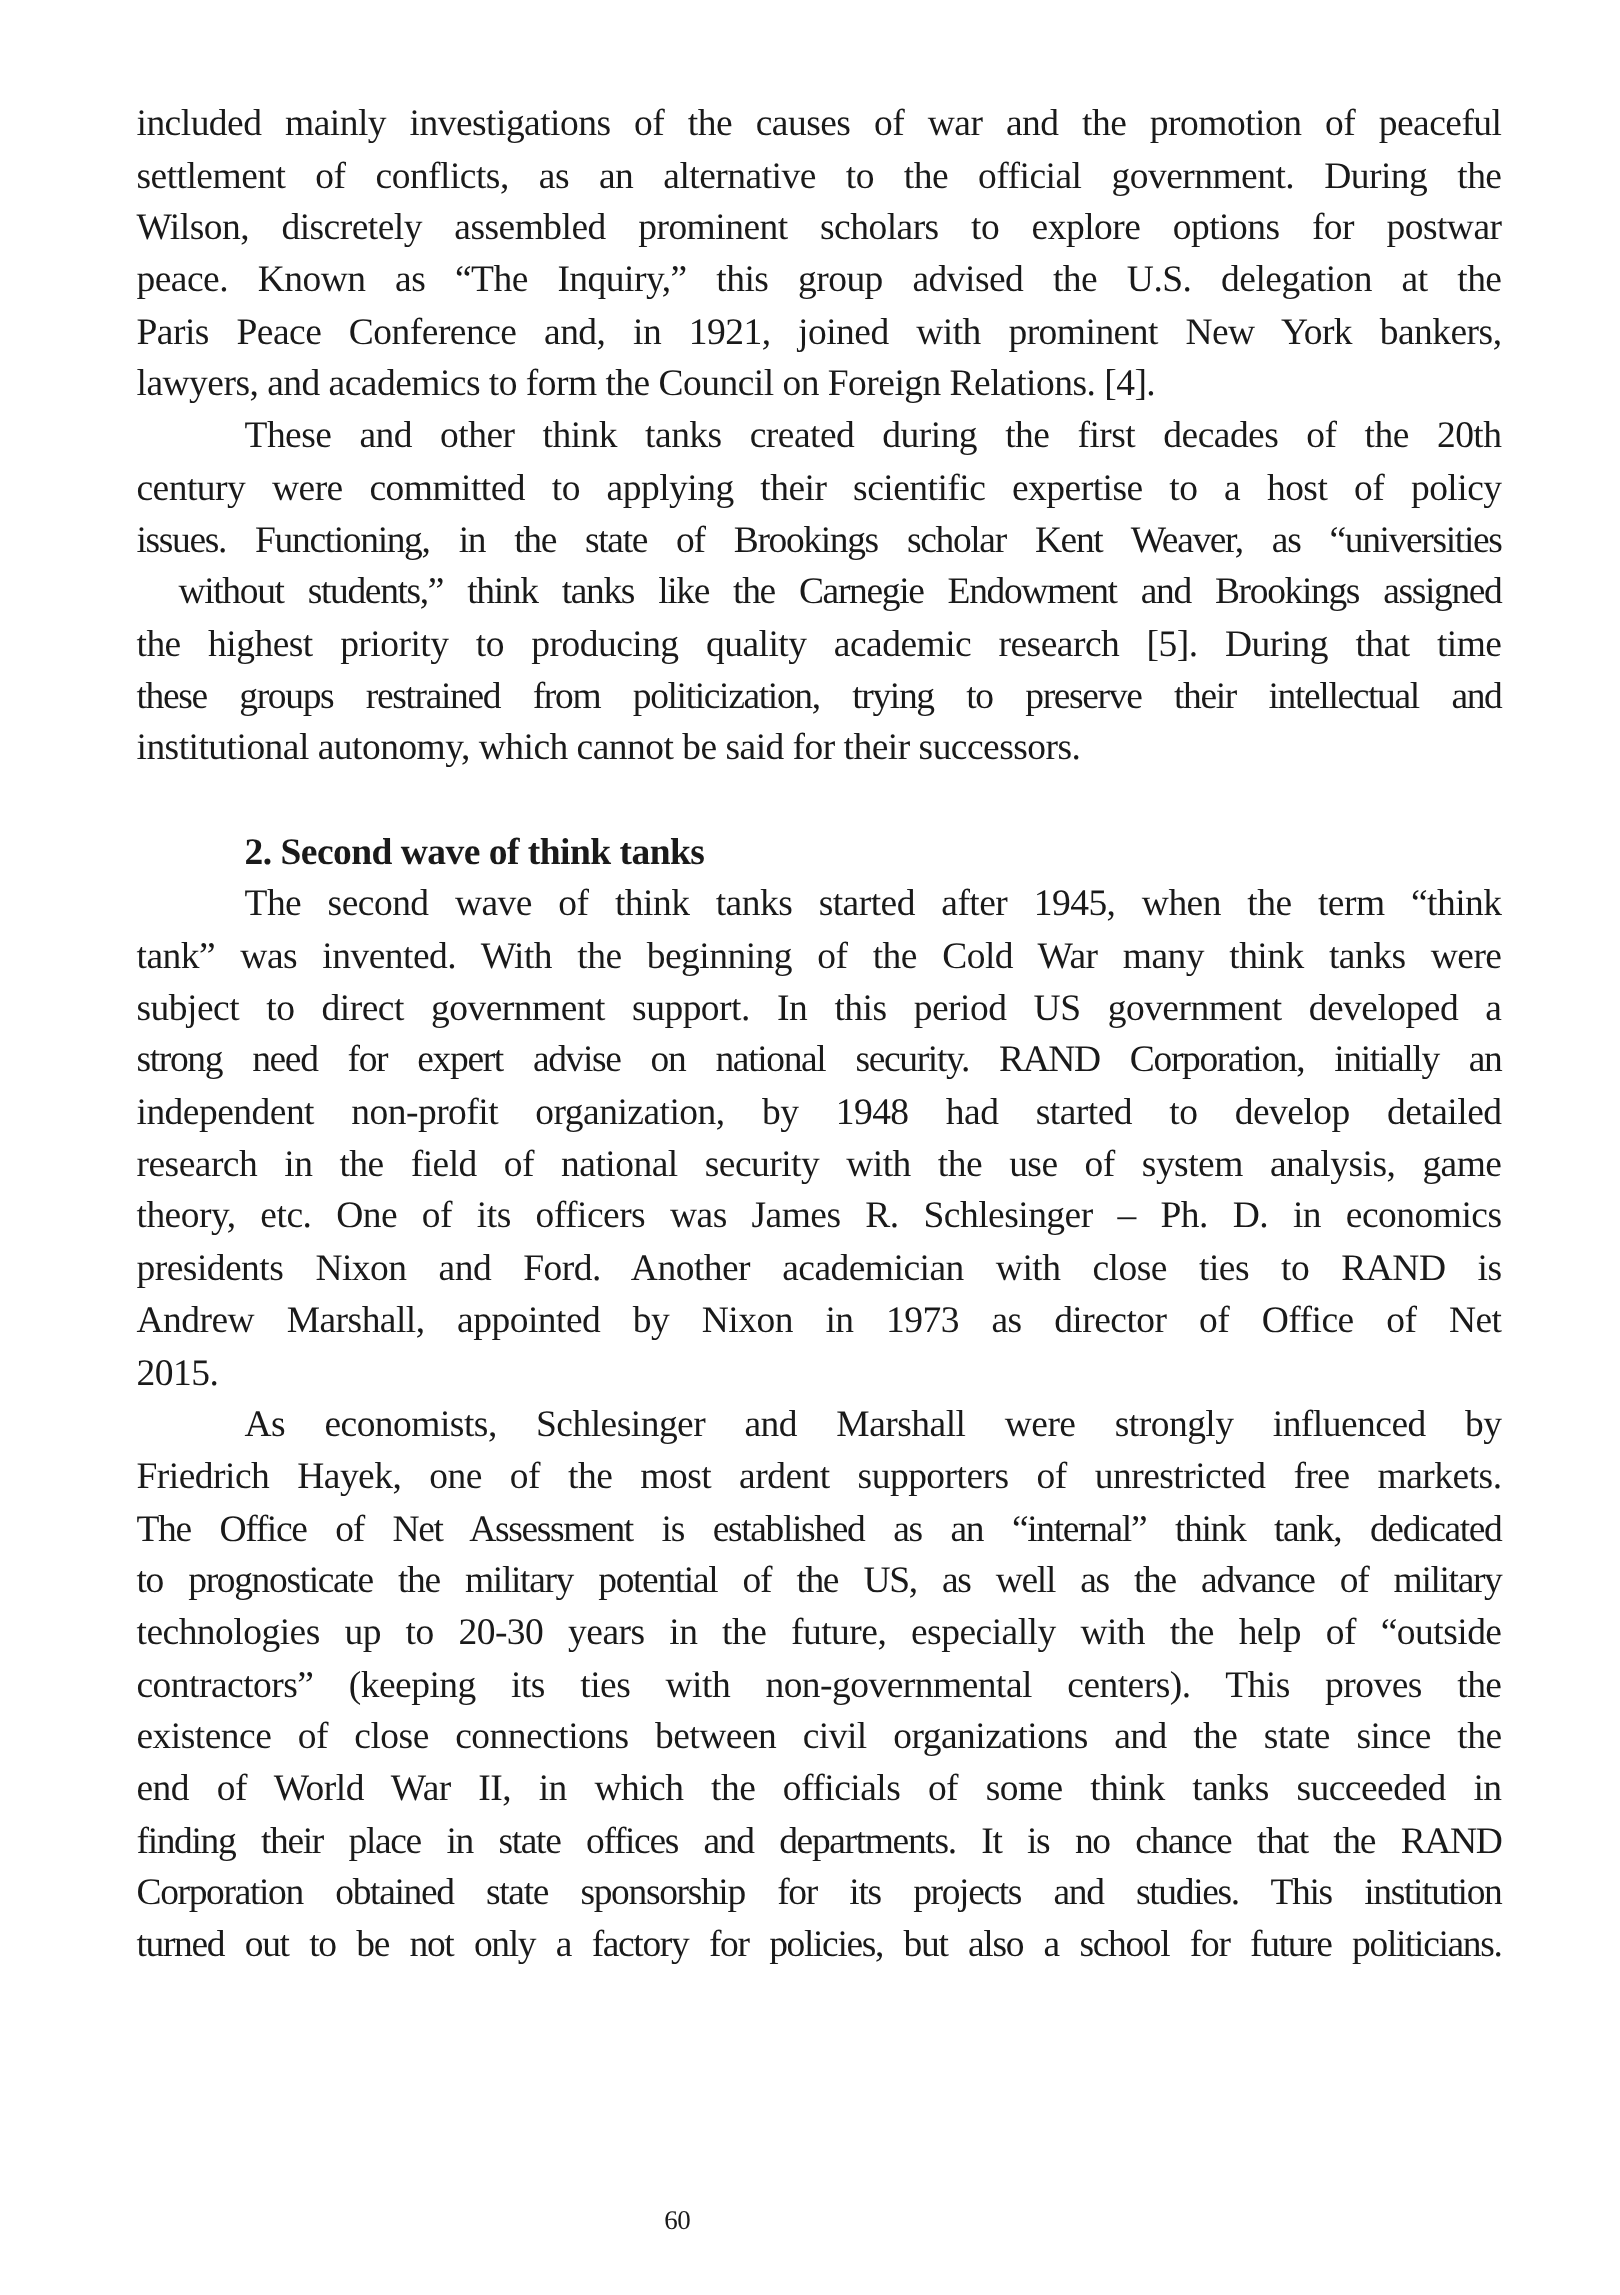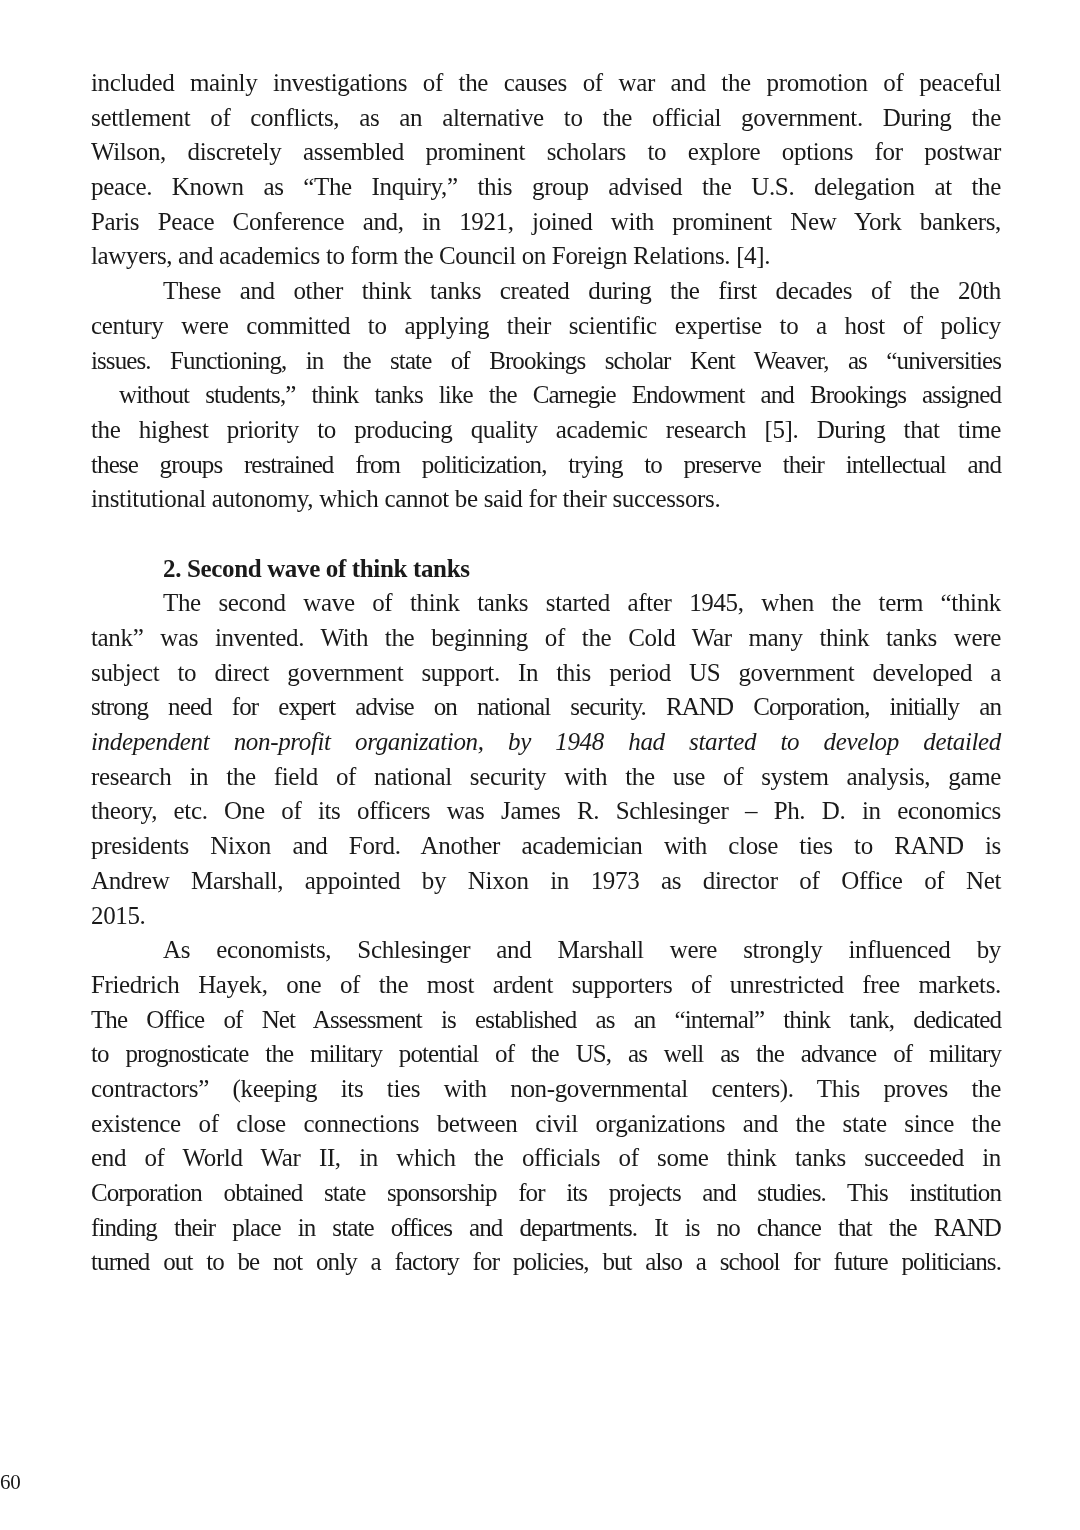--- a/index.html
+++ b/index.html
@@ -46,22 +46,22 @@
     }
     .heading {
       font-weight: bold;
       text-align-last: left;
     }
     .page-number {
       position: absolute;
       left: 0;
       width: 903px;
       top: 1470px;
-      text-align: left;
-      font-size: 21px;
+      text-align: center;
+      font-size: 18px;
       letter-spacing: -0.3px;
     }
   </style>
 </head>
 <body>
 
 <div class="page">
 
   <div>
     <span class="line" style="white-space: nowrap;">included mainly investigations of the causes of war and the promotion of peaceful</span>
@@ -84,35 +84,36 @@
 
   <div class="gap"></div>
 
   <span class="line indent heading" style="white-space: nowrap;">2. Second wave of think tanks</span>
 
   <div>
     <span class="line indent" style="white-space: nowrap;">The second wave of think tanks started after 1945, when the term “think</span>
     <span class="line" style="white-space: nowrap;">tank” was invented. With the beginning of the Cold War many think tanks were</span>
     <span class="line" style="white-space: nowrap;">subject to direct government support. In this period US government developed a</span>
     <span class="line tight" style="white-space: nowrap;">strong need for expert advise on national security. RAND Corporation, initially an</span>
-    <span class="line" style="white-space: nowrap; font-style: italic;">independent non-profit organization, by 1948 had started to develop detailed</span>
+    <span class="line" style="white-space: nowrap;">independent non-profit organization, by 1948 had started to develop detailed</span>
     <span class="line" style="white-space: nowrap;">research in the field of national security with the use of system analysis, game</span>
     <span class="line" style="white-space: nowrap;">theory, etc. One of its officers was James R. Schlesinger – Ph. D. in economics</span>
     <span class="line" style="white-space: nowrap;">presidents Nixon and Ford. Another academician with close ties to RAND is</span>
     <span class="line" style="white-space: nowrap;">Andrew Marshall, appointed by Nixon in 1973 as director of Office of Net</span>
     <span class="line last" style="white-space: nowrap;">2015.</span>
   </div>
 
   <div>
     <span class="line indent" style="white-space: nowrap;">As economists, Schlesinger and Marshall were strongly influenced by</span>
     <span class="line" style="white-space: nowrap;">Friedrich Hayek, one of the most ardent supporters of unrestricted free markets.</span>
     <span class="line tight" style="white-space: nowrap;">The Office of Net Assessment is established as an “internal” think tank, dedicated</span>
     <span class="line tight" style="white-space: nowrap;">to prognosticate the military potential of the US, as well as the advance of military</span>
+    <span class="line" style="white-space: nowrap;">technologies up to 20-30 years in the future, especially with the help of “outside</span>
     <span class="line" style="white-space: nowrap;">contractors” (keeping its ties with non-governmental centers). This proves the</span>
     <span class="line" style="white-space: nowrap;">existence of close connections between civil organizations and the state since the</span>
     <span class="line" style="white-space: nowrap;">end of World War II, in which the officials of some think tanks succeeded in</span>
+    <span class="line tight" style="white-space: nowrap;">finding their place in state offices and departments. It is no chance that the RAND</span>
     <span class="line tight" style="white-space: nowrap;">Corporation obtained state sponsorship for its projects and studies. This institution</span>
-    <span class="line tight" style="white-space: nowrap;">finding their place in state offices and departments. It is no chance that the RAND</span>
     <span class="line tight last" style="text-align-last: justify; white-space: nowrap;">turned out to be not only a factory for policies, but also a school for future politicians.</span>
   </div>
 </div>
 
 <div class="page-number">60</div>
 
 </body></html>

